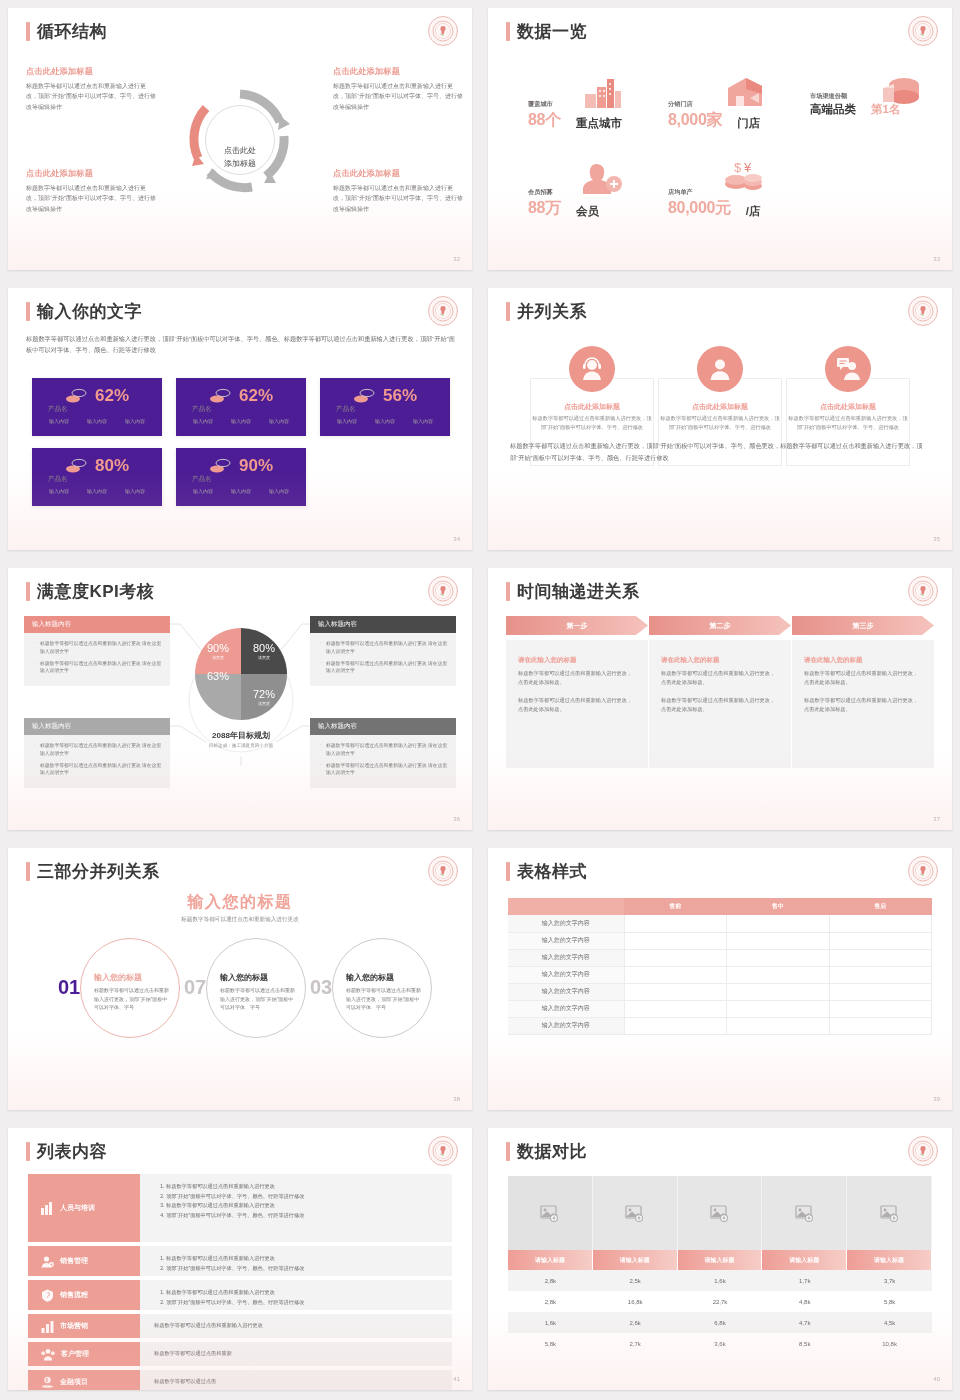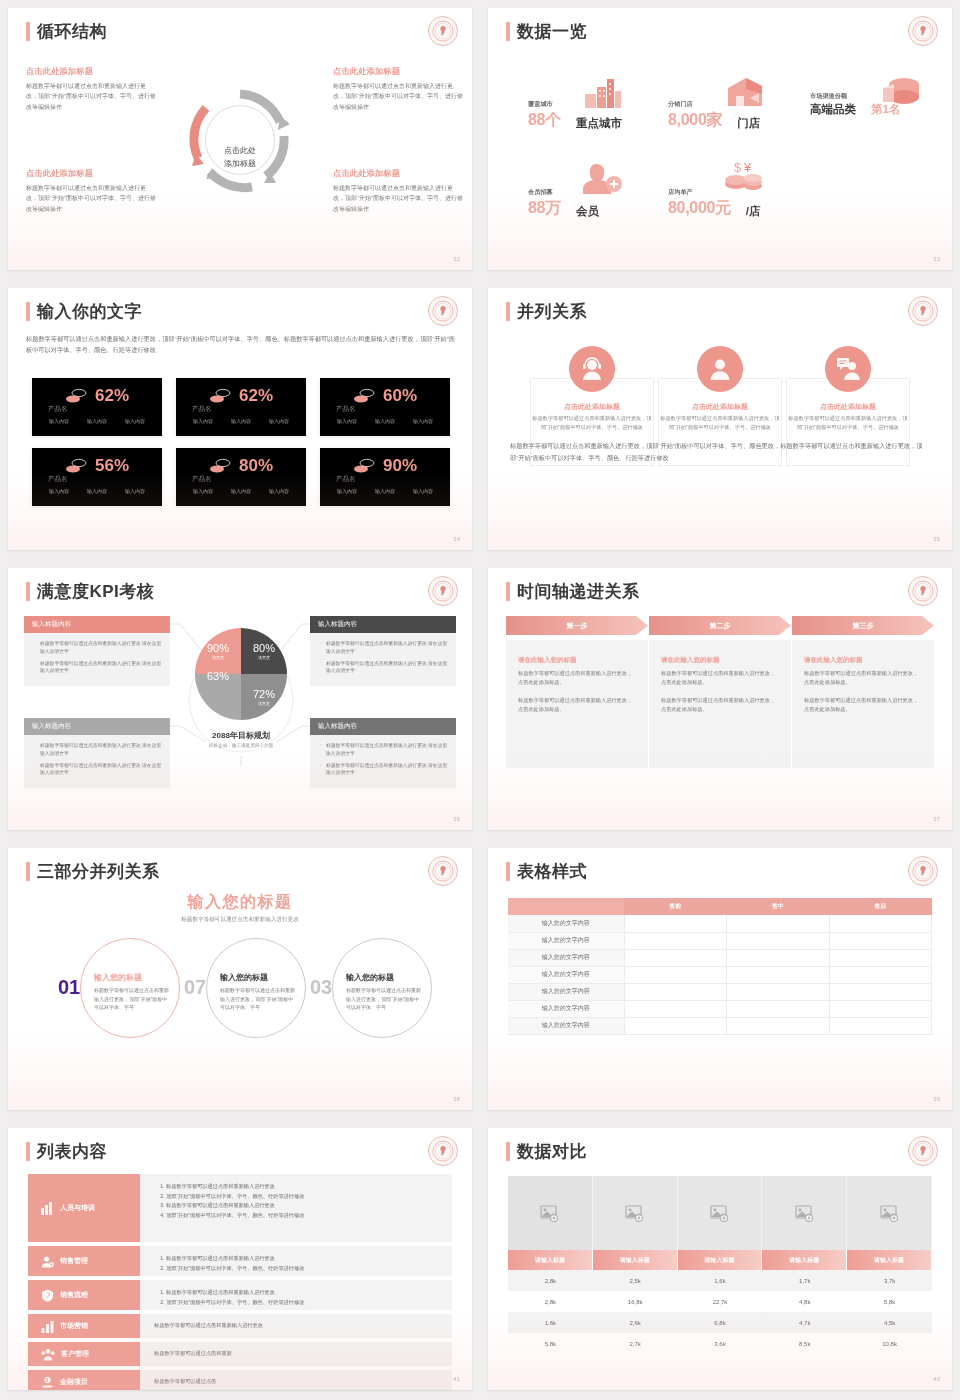--- a/index.html
+++ b/index.html
@@ -56,21 +56,21 @@
   .stat-row { display:flex; align-items:flex-end; gap:15px; }
   .stat-num { font-size:16px; color:#f0aaa0; font-weight:bold; letter-spacing:-.3px;}
   .stat-suf { font-size:11.5px; color:#3a3a3a; font-weight:bold; }
   .stat-suf.pink { color:#f0aaa0; }
   .stat-ico { position:absolute; }
 
   
   .p-desc { position:absolute; left:18px; top:45px; width:430px; font-size:6.2px; color:#6e6968; line-height:1.85; }
   .pcards { position:absolute; left:24px; top:90px; display:grid; grid-template-columns:repeat(3,130px);
             grid-template-rows:58px 58px; gap:12px 14px; }
-  .pcard { background:#000000; box-shadow:0 1px 4px rgba(0,0,0,0.09); position:relative; }
+  .pcard { background:#4c1d95; box-shadow:0 1px 4px rgba(0,0,0,0.09); position:relative; }
   .pcard .top { display:flex; align-items:center; justify-content:center; gap:8px; padding-top:8px;}
   .pcard .pct { font-size:17px; color:#f09a90; font-weight:bold; }
   .pcard .pname { position:absolute; left:16px; top:27px; font-size:6.5px; color:#8d8887; }
   .pcard .subs { position:absolute; left:0; right:0; top:40px; display:flex; justify-content:space-around;
                  font-size:5px; color:#a9a4a3; padding:0 8px;}
 
   
   .par-item { position:absolute; width:124px; }
   .par-box { position:absolute; top:32px; width:124px; height:88px; border:1px solid #ededed; }
   .par-circ { position:absolute; left:39px; top:0; width:46px; height:46px; border-radius:50%; background:#ec968c;
@@ -356,35 +356,20 @@
               <span>输入内容</span>
               <span>输入内容</span>
             </div>
       </div>
       <div class="pcard">
         <div class="top">
               <svg width="22" height="16" viewBox="0 0 22 16">
                 <ellipse cx="8" cy="11" rx="7" ry="3.4" fill="#ef9b92"></ellipse>
                 <ellipse cx="14" cy="5" rx="7" ry="3.6" fill="none" stroke="#c9c5c4" stroke-width="1"></ellipse>
               </svg>
-          <div class="pct">60%</div>
-            </div>
-        <div class="pname">产品名</div>
-        <div class="subs">
-              <span>输入内容</span>
-              <span>输入内容</span>
-              <span>输入内容</span>
-            </div>
-      </div>
-      <div class="pcard">
-        <div class="top">
-              <svg width="22" height="16" viewBox="0 0 22 16">
-                <ellipse cx="8" cy="11" rx="7" ry="3.4" fill="#ef9b92"></ellipse>
-                <ellipse cx="14" cy="5" rx="7" ry="3.6" fill="none" stroke="#c9c5c4" stroke-width="1"></ellipse>
-              </svg>
           <div class="pct">56%</div>
             </div>
         <div class="pname">产品名</div>
         <div class="subs">
               <span>输入内容</span>
               <span>输入内容</span>
               <span>输入内容</span>
             </div>
       </div>
       <div class="pcard">

